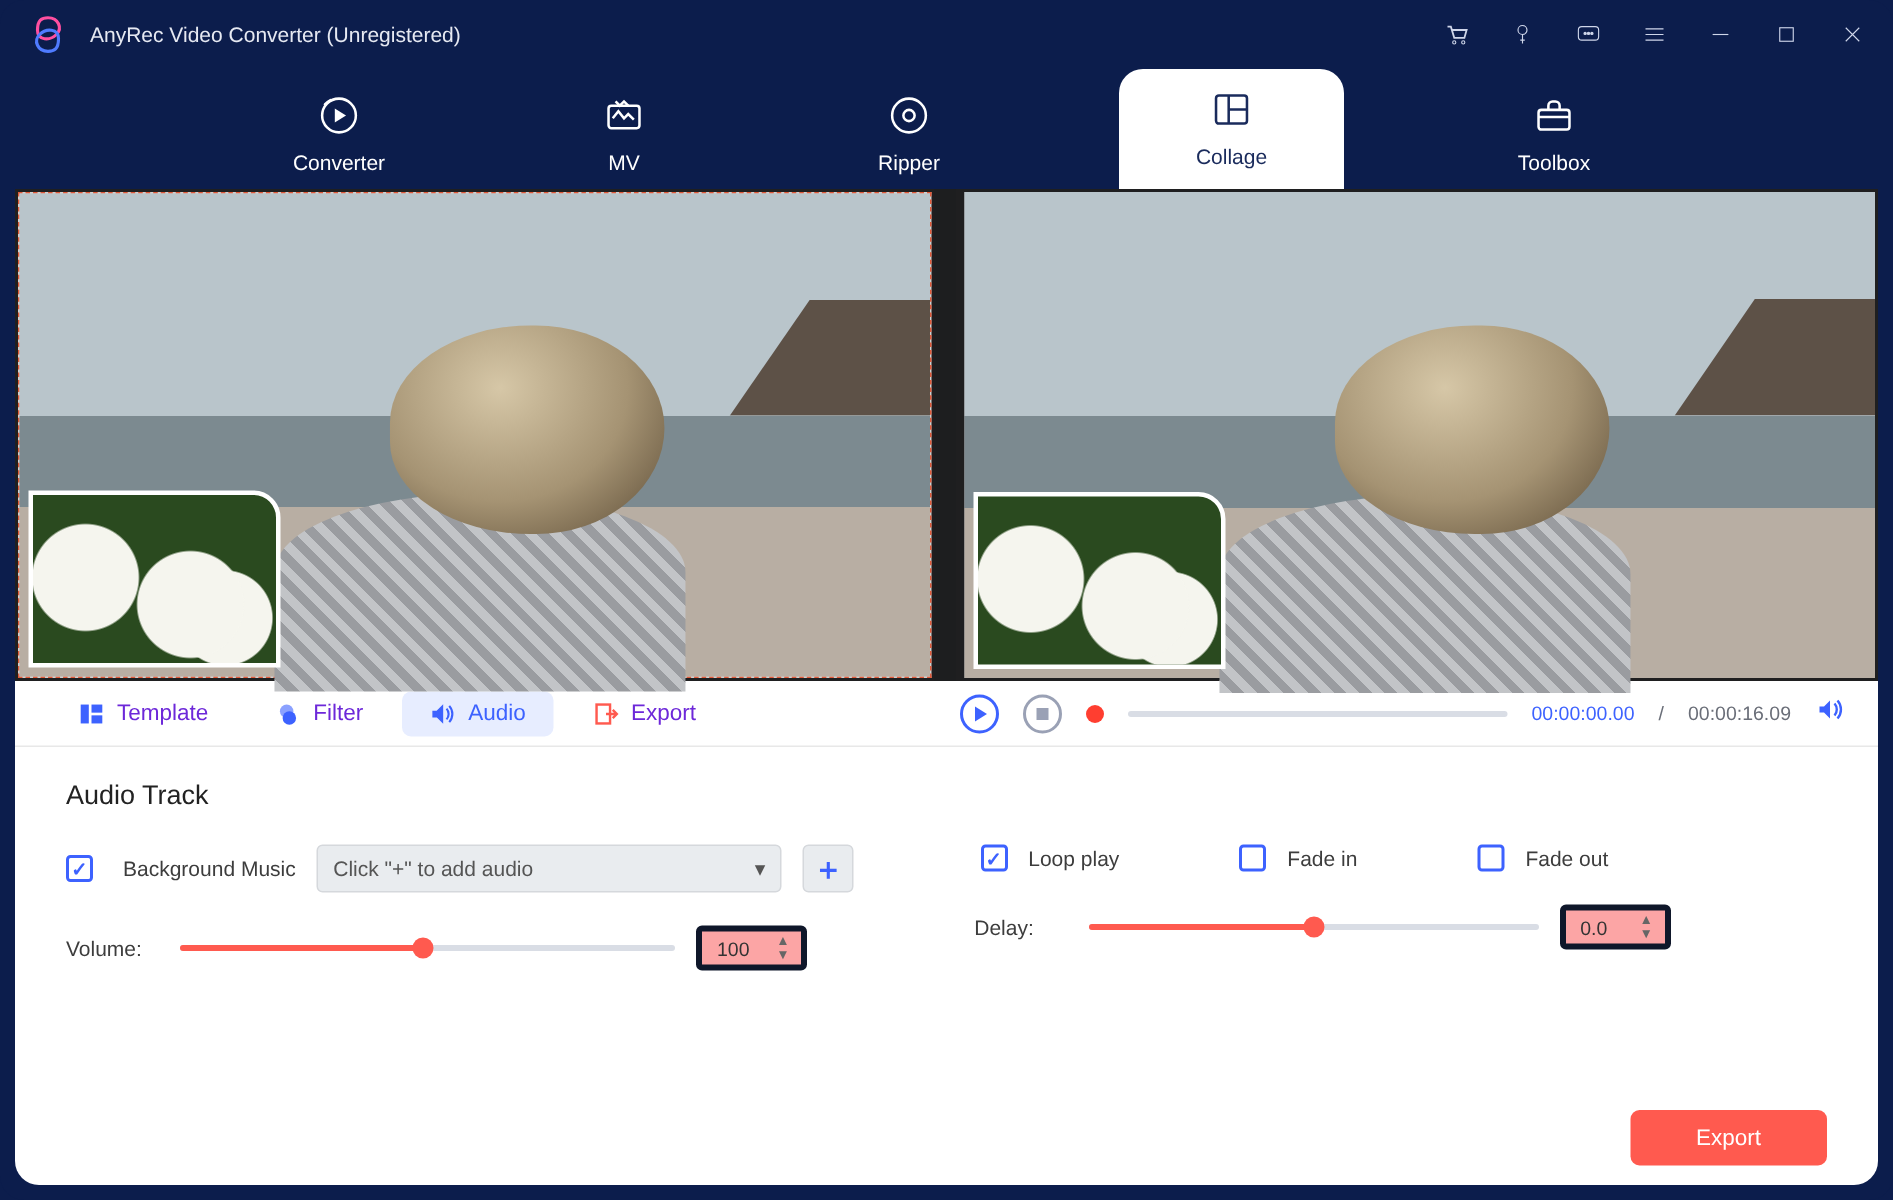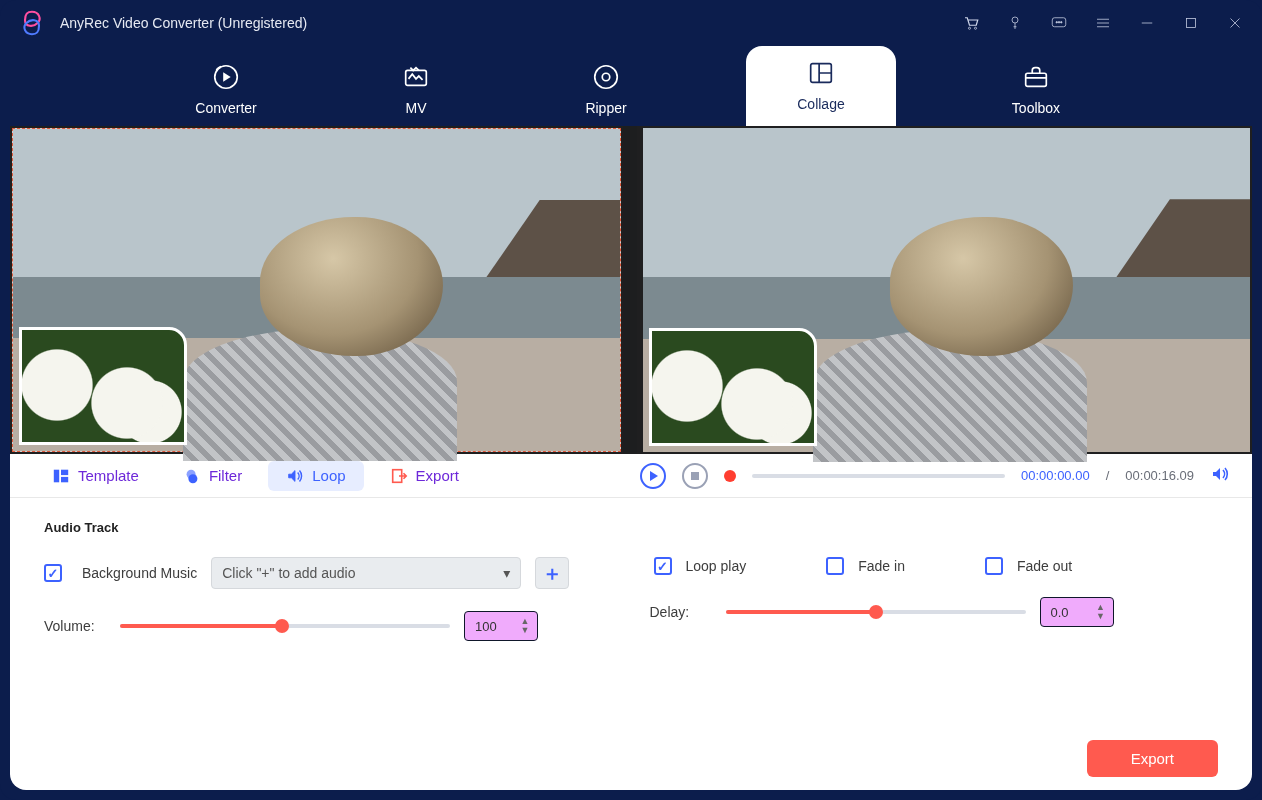--- a/index.html
+++ b/index.html
@@ -185,21 +185,21 @@
 .playback .vol svg { width: 20px; height: 20px; fill: #3d62ff; }
 
 
 .options {
   flex: 1;
   padding: 22px 34px 0 34px;
   display: flex; flex-direction: column; gap: 22px;
   color: #3d3d3d;
   font-size: 14px;
 }
-.section-title { font-weight: 700; font-size: 13px; color: #222; }
+.section-title { font-weight: 400; font-size: 18px; color: #222; }
 
 .opt-row { display: flex; align-items: center; gap: 12px; }
 .cb {
   width: 18px; height: 18px; border: 2px solid #3d62ff; border-radius: 3px;
   display: inline-flex; align-items: center; justify-content: center;
   margin-right: 6px; cursor: pointer;
 }
 .cb.checked::after {
   content: "✓"; color: #3d62ff; font-size: 13px; font-weight: 700; line-height: 1;
 }
@@ -231,21 +231,21 @@
   width: 330px; height: 4px; background: #d9dde5; border-radius: 2px; position: relative;
 }
 .slider .fill {
   position: absolute; left: 0; top: 0; bottom: 0; background: #ff5a4f; border-radius: 2px;
 }
 .slider .thumb {
   position: absolute; top: 50%; width: 14px; height: 14px; background: #ff5a4f; border-radius: 50%;
   transform: translate(-50%, -50%);
 }
 .spinner {
-  width: 74px; height: 30px; background: #f0abfc; border: 1px solid #0f172a; border-radius: 4px;
+  width: 74px; height: 30px; background: #fca5a5; border: 4px solid #0f172a; border-radius: 4px;
   display: flex; align-items: center; padding-left: 10px; position: relative;
   font-size: 13px; color: #333;
 }
 .spinner .arrows {
   position: absolute; right: 4px; top: 2px; bottom: 2px; width: 16px;
   display: flex; flex-direction: column; justify-content: center; gap: 0; color: #666;
   font-size: 9px; line-height: 9px; text-align: center;
 }
 
 
@@ -385,21 +385,21 @@
               <path d="M6 13a5 5 0 0 1 10 0 5 5 0 0 1-10 0z" fill="#3d62ff"></path>
               <path d="M4 8a5 5 0 0 1 10 0 5 5 0 0 1-10 0z" fill="#3d62ff" opacity=".6"></path>
             </svg>
           <span>Filter</span>
         </div>
         <div class="stab active">
           <svg viewBox="0 0 20 20">
               <path d="M3 8v4h3l4 4V4L6 8H3z"></path>
               <path d="M13 6a6 6 0 0 1 0 8M15 4a9 9 0 0 1 0 12" fill="none" stroke="#3d62ff" stroke-width="1.6"></path>
             </svg>
-          <span>Loop</span>
+          <span>Audio</span>
         </div>
         <div class="stab">
           <svg viewBox="0 0 20 20">
               <rect x="3" y="3" width="10" height="14" fill="none" stroke="#ff5a4f" stroke-width="1.8"></rect>
               <path d="M10 10h8m-3-3 3 3-3 3" fill="none" stroke="#ff5a4f" stroke-width="1.8"></path>
             </svg>
           <span>Export</span>
         </div>
       </div>
 

